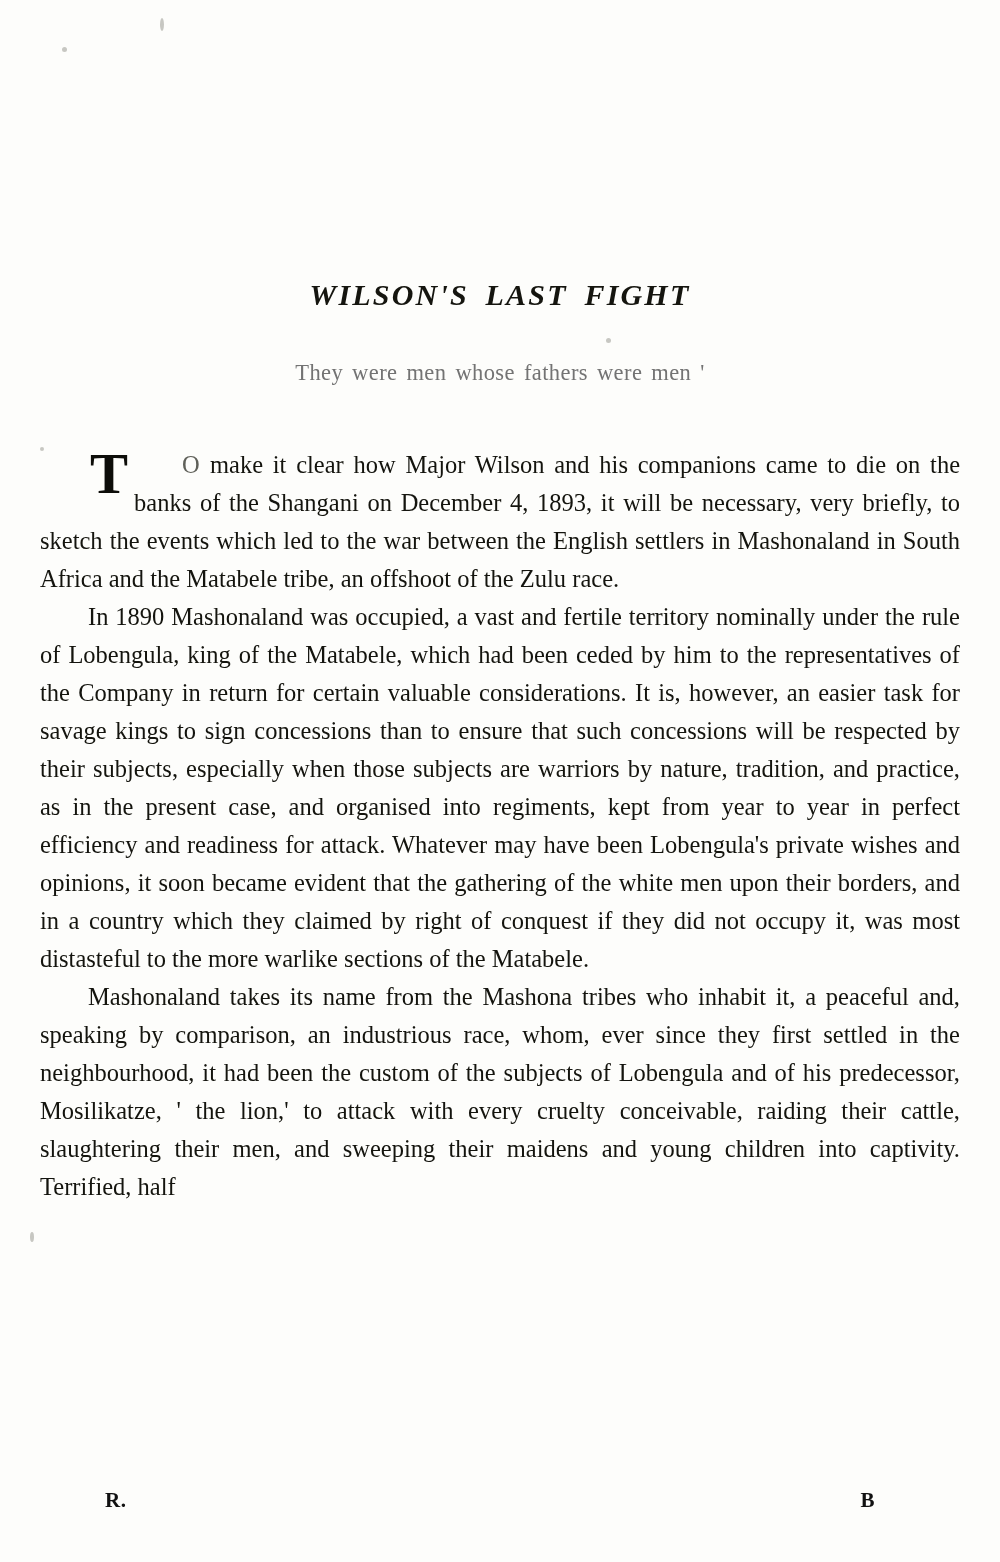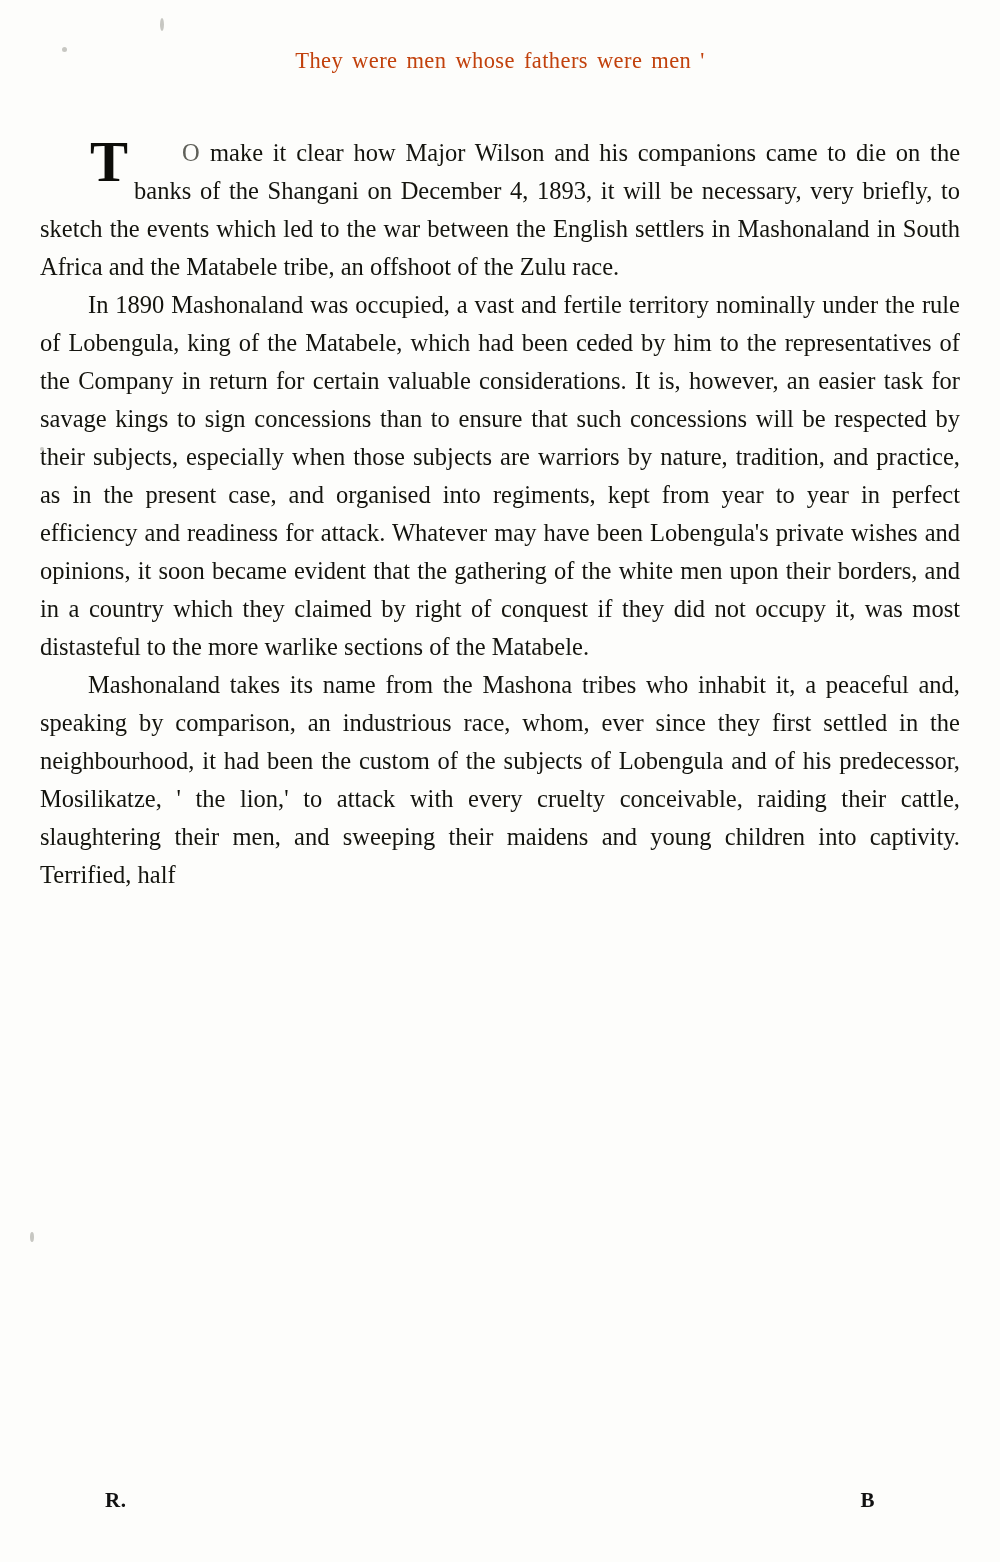--- a/index.html
+++ b/index.html
@@ -40,21 +40,21 @@
     letter-spacing: 2.2px;
     word-spacing: 7px;
     color: #15150f;
   }
   .epigraph {
     margin-top: 48px;
     text-align: center;
     font-size: 22.5px;
     letter-spacing: .4px;
     word-spacing: 3px;
-    color: #c2410c;
+    color: #737373;
   }
   .body-text {
     margin-top: 60px;
     font-size: 24.5px;
     line-height: 38px;
     text-align: justify;
     color: #14140e;
   }
   .body-text p {
     margin: 0;
@@ -105,20 +105,21 @@
 <div class="page">
 
   <div class="speck" style="left:160px; top:18px; width:4px; height:13px;"></div>
   <div class="speck" style="left:62px; top:47px; width:5px; height:5px;"></div>
   <div class="speck" style="left:606px; top:338px; width:5px; height:5px;"></div>
   <div class="speck" style="left:40px; top:447px; width:4px; height:4px;"></div>
   <div class="speck" style="left:30px; top:1232px; width:4px; height:10px;"></div>
 
   <div class="content">
 
+    <h1 class="title">WILSON'S LAST FIGHT</h1>
 
     <div class="epigraph">They were men whose fathers were men '</div>
 
     <div class="body-text">
 
       <p class="first-par">
         <span class="dropcap">T</span><span class="smallcaps faded">O</span> <span>make it clear how Major Wilson and his companions came to die on the banks of the Shangani on December 4, 1893, it will be necessary, very briefly, to sketch the events which led to the war between the English settlers in Mashonaland in South Africa and the Matabele tribe, an offshoot of the Zulu race.</span>
       </p>
 
 

